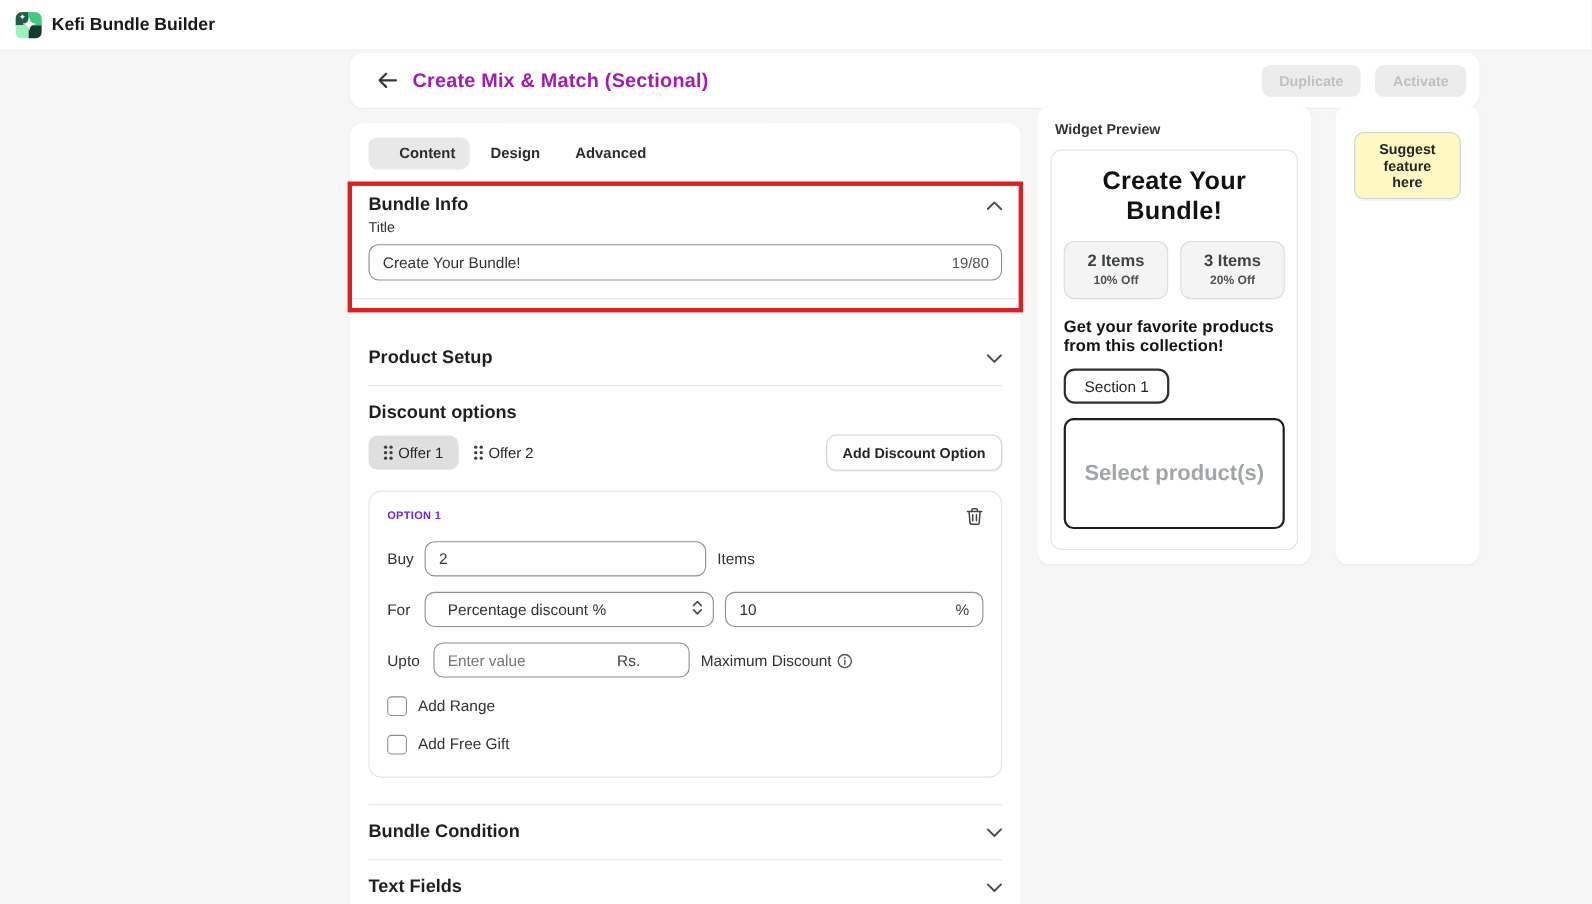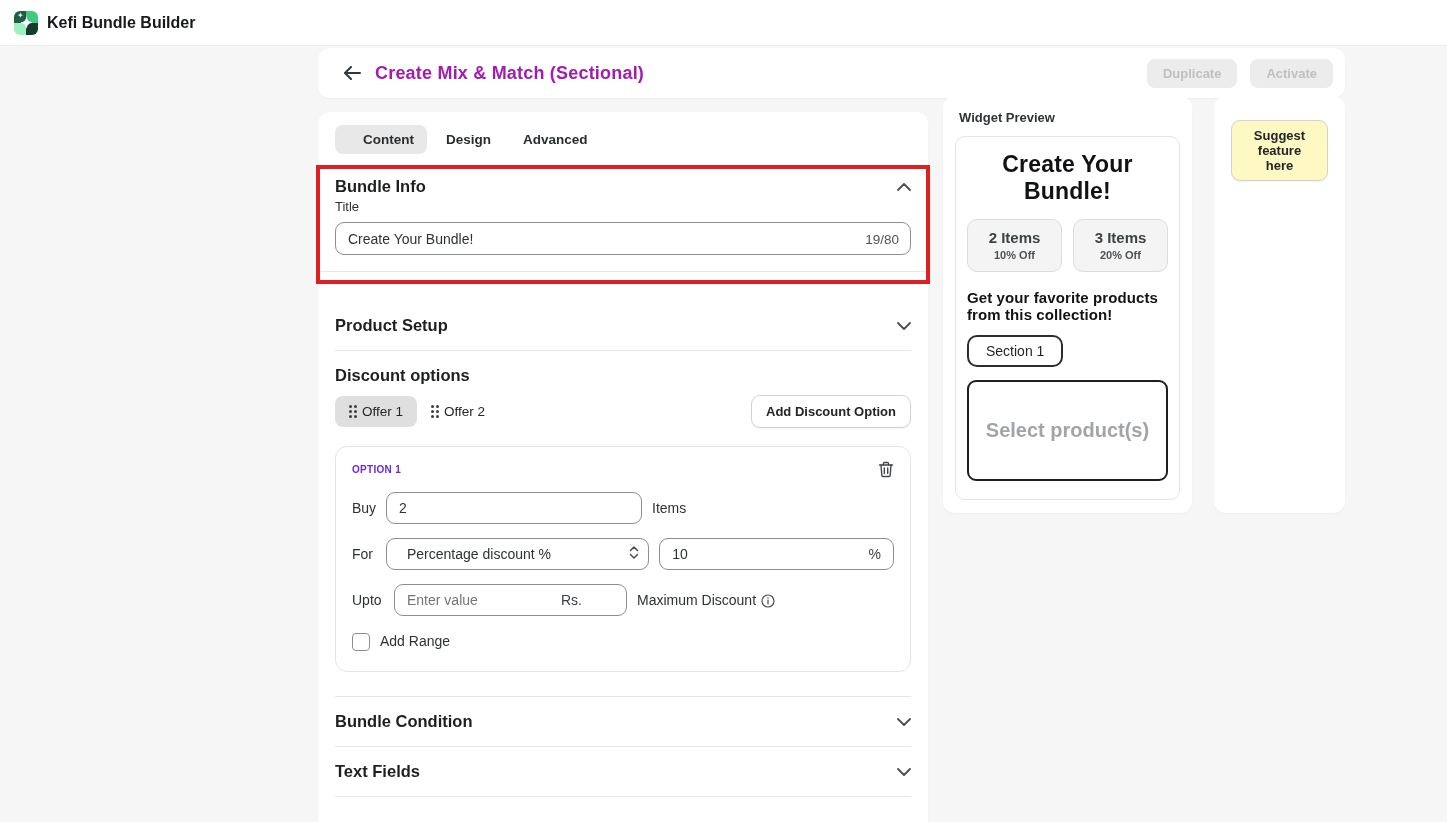--- a/index.html
+++ b/index.html
@@ -260,20 +260,24 @@
                   <path d="M7 6.2 V10" stroke-linecap="round"></path>
                   <circle cx="7" cy="4" r="0.8" fill="currentColor" stroke="none"></circle>
                 </svg>
               </span></span>
         </div>
 
         <div class="check-row">
           <span class="checkbox"></span>
           <span class="check-label">Add Range</span>
         </div>
+        <div class="check-row">
+          <span class="checkbox"></span>
+          <span class="check-label">Add Free Gift</span>
+        </div>
       </div>
     </div>
 
     <div style="height:24px;"></div>
     <div style="border-top:1px solid #e6e6e6;"></div>
 
     <div class="acc-row">
       <div class="section-title">Bundle Condition</div>
       <span class="chev">
         <svg width="14" height="8" viewBox="0 0 14 8" fill="none" stroke="currentColor" stroke-width="1.8" stroke-linecap="round" stroke-linejoin="round">

